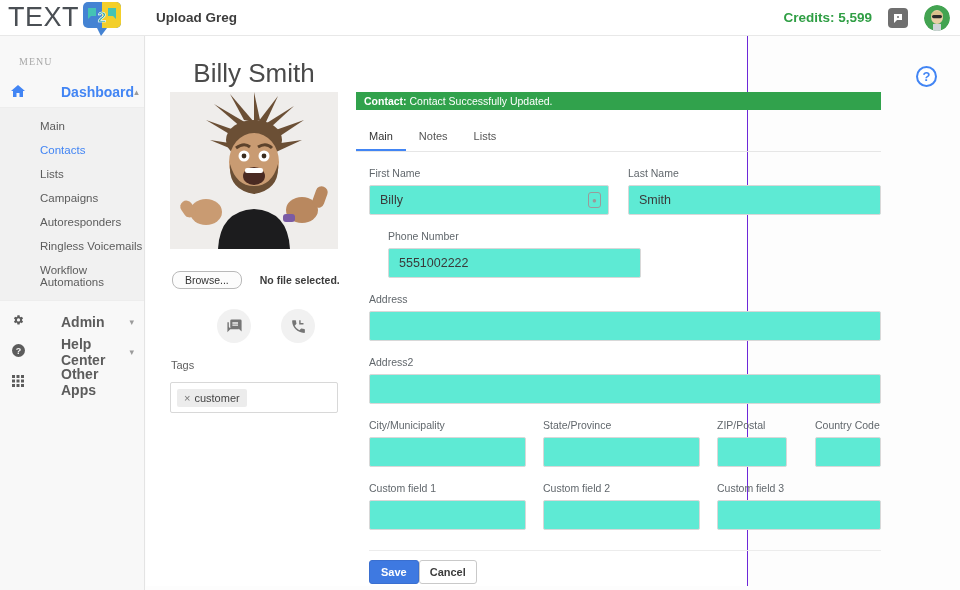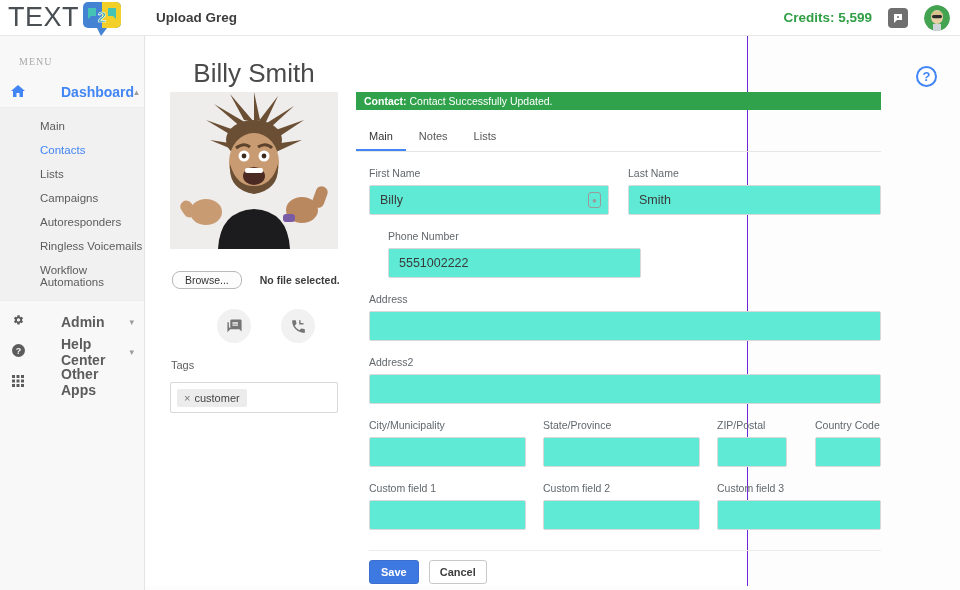--- a/index.html
+++ b/index.html
@@ -72,21 +72,21 @@
   .frow { display:flex; }
   .field { display:flex; flex-direction:column; }
   .field label { margin-top:15px; margin-bottom:6px; font-size:10.5px; color:#61676c; white-space:nowrap; }
   .field input { height:30px; border:1px solid #d8d8d8; border-radius:2px; padding:2px 10px;
                  font-family:"Liberation Sans",sans-serif; font-size:12.5px; color:#3a3a3a; width:100%; background:#5eead4; }
   .input-wrap { position:relative; }
   .ext-icon { position:absolute; right:8px; top:7px; width:13px; height:16px; border:1px solid #9a9a9a;
               border-radius:3px; display:flex; align-items:center; justify-content:center; cursor:pointer; }
   .ext-icon span { font-size:8px; color:#9a9a9a; }
   .divider { margin-top:20px; border-top:1px solid #ececec; }
-  .btn-row { margin-top:9px; display:flex; gap:10px; }
+  .btn-row { margin-top:9px; display:flex; gap:0; }
   .save-btn { background:#3e79e1; color:#fff; border:1px solid #3a6fd0; border-radius:3px;
               font-family:"Liberation Sans",sans-serif; font-size:11px; font-weight:bold;
               padding:5px 11px; cursor:pointer; }
   .cancel-btn { background:#fff; color:#3c3c3c; border:1px solid #c9c9c9; border-radius:3px;
                 font-family:"Liberation Sans",sans-serif; font-size:11px; font-weight:bold;
                 padding:5px 10px; cursor:pointer; }
 
   
   .w240{width:240px;} .w253{width:253px; margin-left:19px;}
   .w512{width:512px;}

